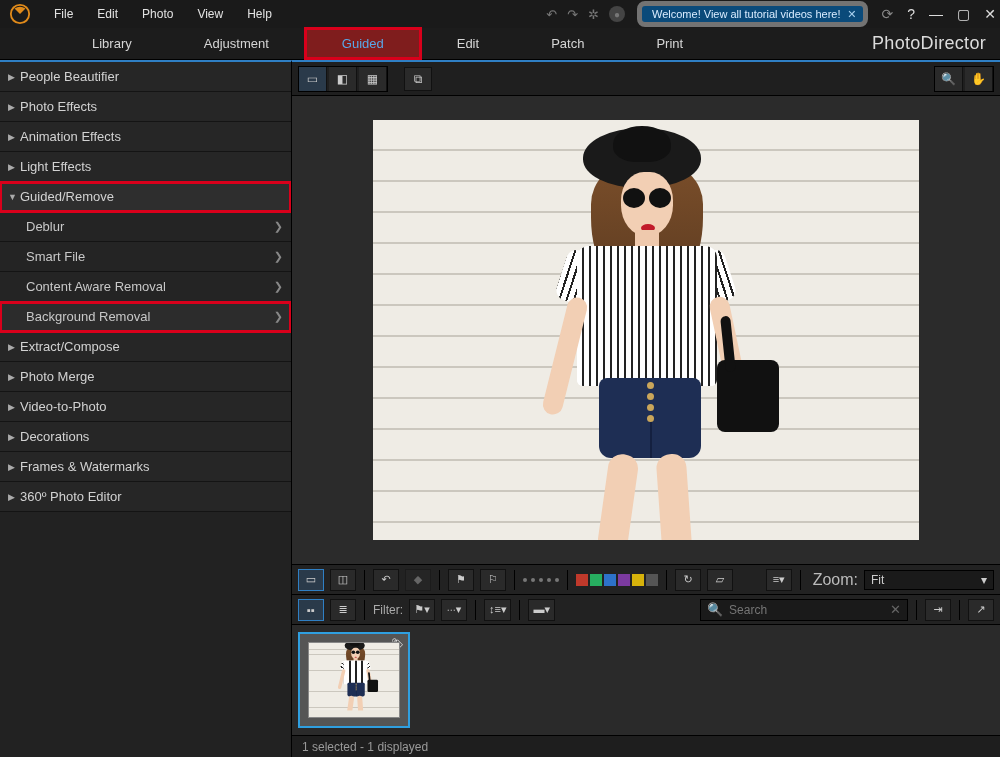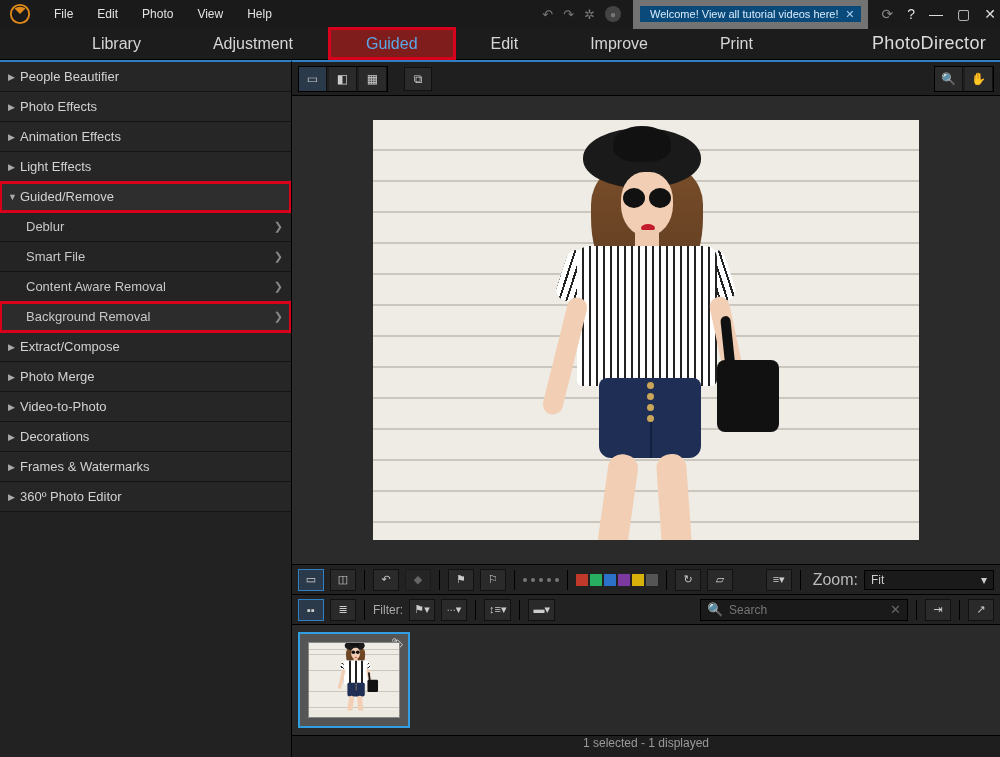--- a/index.html
+++ b/index.html
@@ -7,29 +7,29 @@
 
 
 .titlebar { height: 28px; background: #1a1a1a; display: flex; align-items: center; padding: 0 4px; }
 .logo { width: 32px; height: 28px; display: flex; align-items: center; justify-content: center; margin-right: 8px; }
 .logo svg { width: 22px; height: 22px; }
 .menu { display: flex; gap: 4px; }
 .menu-item { padding: 4px 10px; font-size: 12px; color: #e2e2e2; cursor: pointer; }
 .titlebar-spacer { flex: 1; }
 .quick-icons { display: flex; align-items: center; gap: 10px; margin-right: 12px; color: #777; }
 .quick-icons span { font-size: 13px; cursor: pointer; }
-.welcome-bubble { background: #0a4a7a; border: 7px solid #737373; border-radius: 0; padding: 2px 22px 2px 10px; color: #d9ecff; font-size: 11px; position: relative; cursor: pointer; }
+.welcome-bubble { background: #0a4a7a; border: 5px solid #737373; border-radius: 8px; padding: 2px 22px 2px 10px; color: #d9ecff; font-size: 11px; position: relative; cursor: pointer; }
 .welcome-bubble .x { position: absolute; right: 6px; top: 2px; color: #a8d0ef; font-size: 11px; }
 .win-btns { display: flex; align-items: center; gap: 14px; margin-left: 14px; color: #ddd; }
 .win-btns span { font-size: 14px; cursor: pointer; }
 
 
 .maintabs { height: 32px; background: #1c1c1c; display: flex; align-items: stretch; border-bottom: 1px solid #000; }
 .maintabs .pad { width: 56px; }
-.mtab { padding: 0 36px; display: flex; align-items: center; font-size: 16px; color: #d6d6d6; cursor: pointer; position: relative; }
+.mtab { padding: 0 36px; display: flex; align-items: center; font-size: 13px; color: #d6d6d6; cursor: pointer; position: relative; }
 .mtab.active { background: #7f1d1d; border: 1px solid #2f7fc4; color: #5aa8e8; }
 .mtab.hl { outline: 3px solid #d9001b; outline-offset: -2px; }
 .brand { margin-left: auto; padding-right: 14px; display: flex; align-items: center; color: #dcdcdc; font-size: 18px; font-weight: 300; letter-spacing: .3px; }
 
 
 .workspace { display: flex; height: calc(757px - 60px); }
 .sidebar { width: 292px; background: #222; border-right: 1px solid #000; border-top: 2px solid #2f7fc4; overflow: hidden; }
 .cat { height: 30px; display: flex; align-items: center; padding: 0 8px; border-bottom: 1px solid #141414; background: #262626; cursor: pointer; }
 .cat:hover, .cat.sel { background: #2e2e2e; }
 .cat .tri { width: 12px; font-size: 9px; color: #aaa; }
@@ -99,21 +99,21 @@
 .searchbox { flex: 0 0 150px; height: 22px; background: #1a1a1a; border: 1px solid #000; display: flex; align-items: center; padding: 0 6px; color: #888; gap: 6px; }
 .searchbox input { flex: 1; background: transparent; border: none; color: #ccc; font-size: 12px; outline: none; }
 .lowrow .spacer { flex: 1; }
 
 .strip { height: 110px; background: #2a2a2a; display: flex; align-items: center; padding: 6px; gap: 8px; }
 .thumb { width: 112px; height: 96px; border: 2px solid #2f9fe0; background: #555; display: flex; align-items: center; justify-content: center; position: relative; cursor: pointer; }
 .thumb-inner { width: 92px; height: 76px; background: #ece9e1; position: relative; overflow: hidden; border: 1px solid #888; }
 .thumb .tag { position: absolute; right: 4px; top: 4px; color: #fff; font-size: 10px; }
 .thumb-inner .mini { transform: scale(.17); transform-origin: top left; position: absolute; left: 0; top: -4px; }
 
-.statusbar { height: 22px; background: #1e1e1e; border-top: 1px solid #000; display: flex; align-items: center; padding: 0 10px; font-size: 12px; color: #9a9a9a; gap: 40px; flex-direction: column; }
+.statusbar { height: 22px; background: #1e1e1e; border-top: 1px solid #000; display: flex; align-items: center; padding: 0 10px; font-size: 12px; color: #9a9a9a; gap: 40px; }
 .statusbar .spacer2 { flex: 1; }
 
 .filterlbl { font-size: 12px; color: #aaa; }
 </style>
 </head>
 <body>
 
 <div class="titlebar">
   <div class="logo">
     <svg viewBox="0 0 24 24">
@@ -147,21 +147,21 @@
     <span>✕</span>
   </div>
 </div>
 
 <div class="maintabs">
   <div class="pad"></div>
   <div class="mtab">Library</div>
   <div class="mtab">Adjustment</div>
   <div class="mtab active hl">Guided</div>
   <div class="mtab">Edit</div>
-  <div class="mtab">Improve</div>
+  <div class="mtab">Patch</div>
   <div class="mtab">Print</div>
   <div class="brand">PhotoDirector</div>
 </div>
 
 <div class="workspace">
 
   <div class="sidebar">
     <div class="cat">
         <span class="tri">▶</span>
         <span class="lbl">People Beautifier</span>

